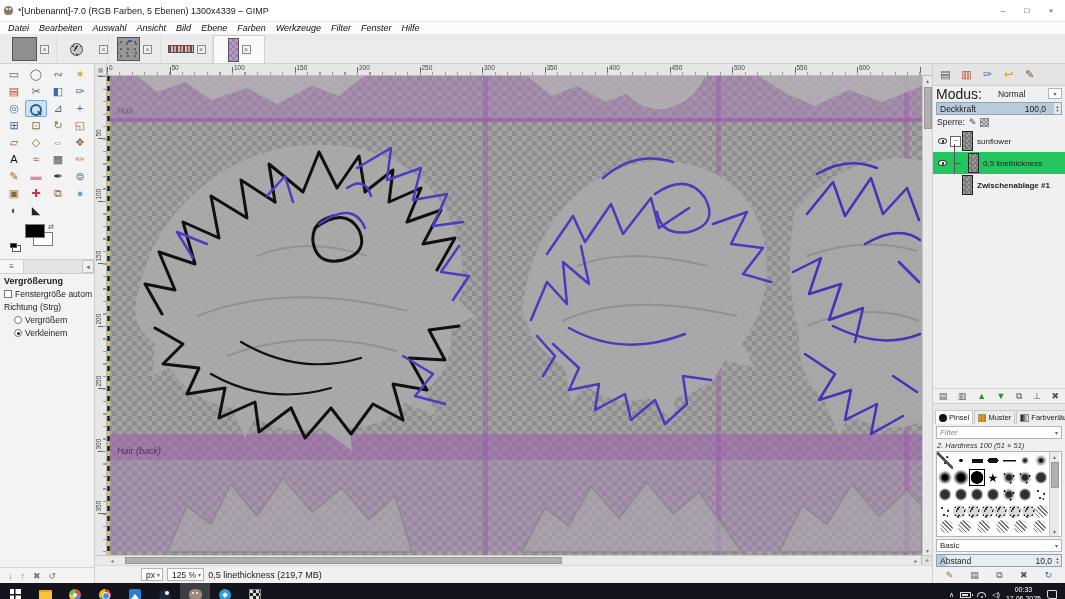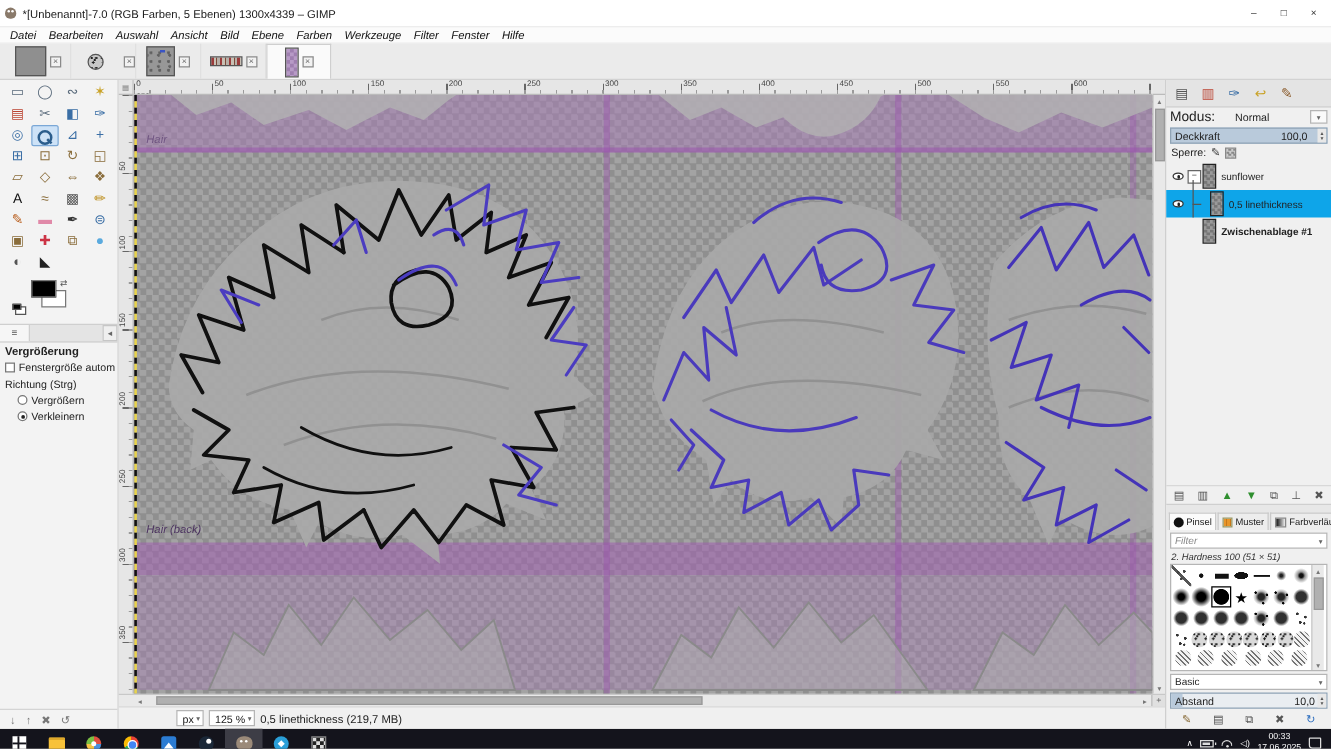--- a/index.html
+++ b/index.html
@@ -70,56 +70,56 @@
   .vscroll-spacer { width:10px; background:#e6e6e6; border-bottom:1px solid #bbb; }
   .content-row { flex:1; display:flex; min-height:0; }
   .vruler { width:12px; flex:none; background:#e6e6e6; border-right:1px solid #bbb; overflow:hidden;
     background-image:repeating-linear-gradient(180deg,#9a9a9a 0 1px,transparent 1px 12.5px), repeating-linear-gradient(180deg,#666 0 1px,transparent 1px 62.5px);
     background-size:3px 100%,8px 100%; background-position:right top; background-repeat:repeat-y; }
   .vlabel { display:block; height:62.5px; font-size:6.5px; color:#444; writing-mode:vertical-rl; transform:rotate(180deg); padding-top:2px; }
   .canvas { flex:1; position:relative; overflow:hidden; background:repeating-conic-gradient(#a3a3a3 0% 25%, #8f8f8f 0% 50%) 0 0/10px 10px; }
   .canvas svg { position:absolute; inset:0; width:100%; height:100%; }
   .canvaslabel { position:absolute; left:10px; font-size:9px; font-style:italic; pointer-events:none; }
   .label-top { top:30px; color:rgba(80,50,105,0.6); }
-  .label-mid { top:342px; color:rgba(60,30,85,0.85); }
+  .label-mid { top:370px; color:rgba(60,30,85,0.85); }
   .vscroll { width:10px; flex:none; background:#e9e9e9; border-left:1px solid #c8c8c8; display:flex; flex-direction:column; align-items:center; font-size:6px; color:#777; }
   .vthumb { width:8px; height:42px; background:#b0b0b0; border:1px solid #999; margin-top:2px; }
   .stepper { height:9px; display:flex; align-items:center; justify-content:center; width:100%; }
   .vscroll .stepper:last-child { margin-top:auto; }
   .hscroll-row { height:10px; display:flex; flex:none; background:#e9e9e9; border-top:1px solid #c8c8c8; align-items:center; }
   .hscroll-row .corner { width:12px; flex:none; }
   .hstep { width:10px; font-size:6px; color:#777; text-align:center; }
   .htrack { flex:1; height:10px; position:relative; }
   .hthumb { position:absolute; left:1%; top:1px; width:55%; height:7px; background:#b0b0b0; border:1px solid #999; }
   .navbtn { width:11px; height:10px; flex:none; background:#e0e0e0; border-left:1px solid #bbb; display:flex; align-items:center; justify-content:center; font-size:7px; color:#666; }
   .statusbar { height:18px; flex:none; background:#f0f0f0; display:flex; align-items:center; gap:4px; padding-left:46px; border-top:1px solid #d8d8d8; }
   .combo { background:#fff; border:1px solid #b5b5b5; height:13px; display:flex; align-items:center; gap:2px; padding:0 2px 0 4px; font-size:8.5px; }
   .combo .chev { font-size:6px; color:#666; }
   .statustext { font-size:9px; color:#222; }
 
   
   .rightcol { width:133px; flex:none; background:#f0f0f0; border-left:1px solid #cfcfcf; display:flex; flex-direction:column; }
   .dlg-tabs { height:22px; display:flex; align-items:stretch; background:#e4e4e4; border-bottom:1px solid #cfcfcf; padding-left:2px; }
   .dlg-tab { width:21px; display:flex; align-items:center; justify-content:center; font-size:11px; }
   .moderow { height:15px; display:flex; align-items:center; padding:0 3px; gap:3px; }
-  .moderow .modelbl { font-size:11px; }
+  .moderow .modelbl { font-size:14px; }
   .moderow .modeval { flex:1; font-size:8.5px;margin-left:13px; }
   .modechev { width:14px; height:11px; border:1px solid #b5b5b5; background:#fafafa; display:flex; align-items:center; justify-content:center; font-size:6px; color:#666; }
   .opacity { margin:1px 3px 0; height:13px; background:#b9cadb; border:1px solid #8fa3b5; position:relative; display:flex; align-items:center; }
   .opacity .olbl { font-size:8.5px; padding-left:3px; flex:1; }
   .opacity .oval { font-size:8.5px; padding-right:8px; }
   .spin { display:flex; flex-direction:column; width:7px; font-size:4px; color:#555; line-height:1; align-items:center; background:#e8e8e8; height:100%; justify-content:center; }
   .lockrow { height:13px; display:flex; align-items:center; gap:4px; padding:1px 4px 0; }
   .lockrow .locklbl { font-size:8.5px; }
   .lockpencil { font-size:9px; color:#444; }
   .lockchecker { width:9px; height:9px; background:repeating-conic-gradient(#888 0% 25%, #ccc 0% 50%) 0 0/4px 4px; border:1px solid #888; }
 
   .layerlist { margin-top:2px; }
   .layerrow { height:22px; display:flex; align-items:center; padding-left:3px; position:relative; }
-  .layerrow.f-selected { background:#0ea5e9; }
+  .layerrow.f-selected { background:#22c55e; }
   .eye { width:13px; flex:none; display:flex; justify-content:center; }
   .eyeball { width:9px; height:6px; border:1px solid #333; border-radius:50%; position:relative; background:#fff; }
   .eyeball::after { content:""; position:absolute; left:2.5px; top:1px; width:2.5px; height:2.5px; background:#222; border-radius:50%; }
   .col2 { width:12px; height:100%; position:relative; flex:none; }
   .layerrow.f-group .col2::after { content:"−"; position:absolute; left:1px; top:6px; width:9px; height:9px; border:1px solid #666; background:#fff; font-size:7px; line-height:7px; text-align:center; color:#333; }
   .layerrow.f-child .col2::before { content:""; position:absolute; left:5px; top:-8px; bottom:0; border-left:1px solid #555; }
   .layerrow.f-last .col2::before { bottom:11px; }
   .layerrow.f-child .col2::after { content:""; position:absolute; left:5px; top:11px; width:7px; border-top:1px solid #555; }
   .lthumb { width:11px; height:20px; border:1px solid #222; background:repeating-conic-gradient(#777 0% 25%, #999 0% 50%) 0 0/5px 5px; flex:none; margin-left:1px; }
   .layerrow.f-child .lthumb { margin-left:7px; }

